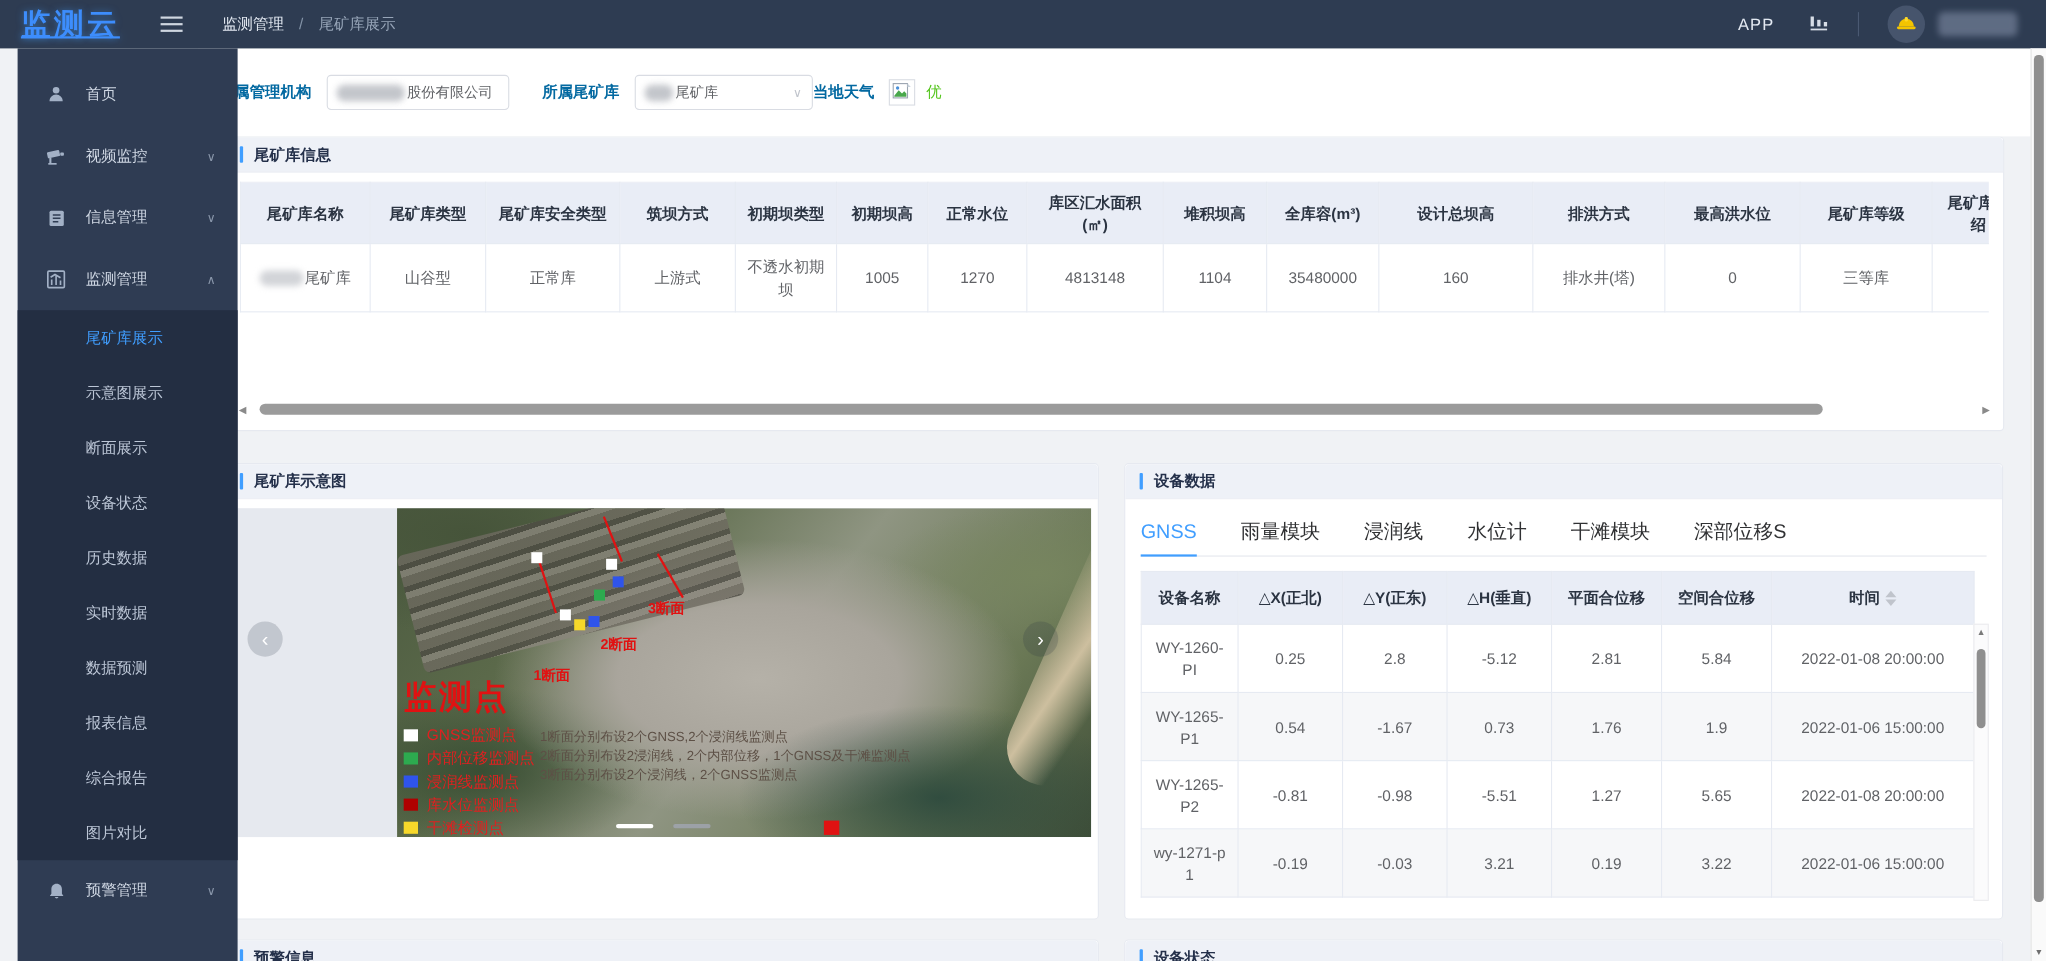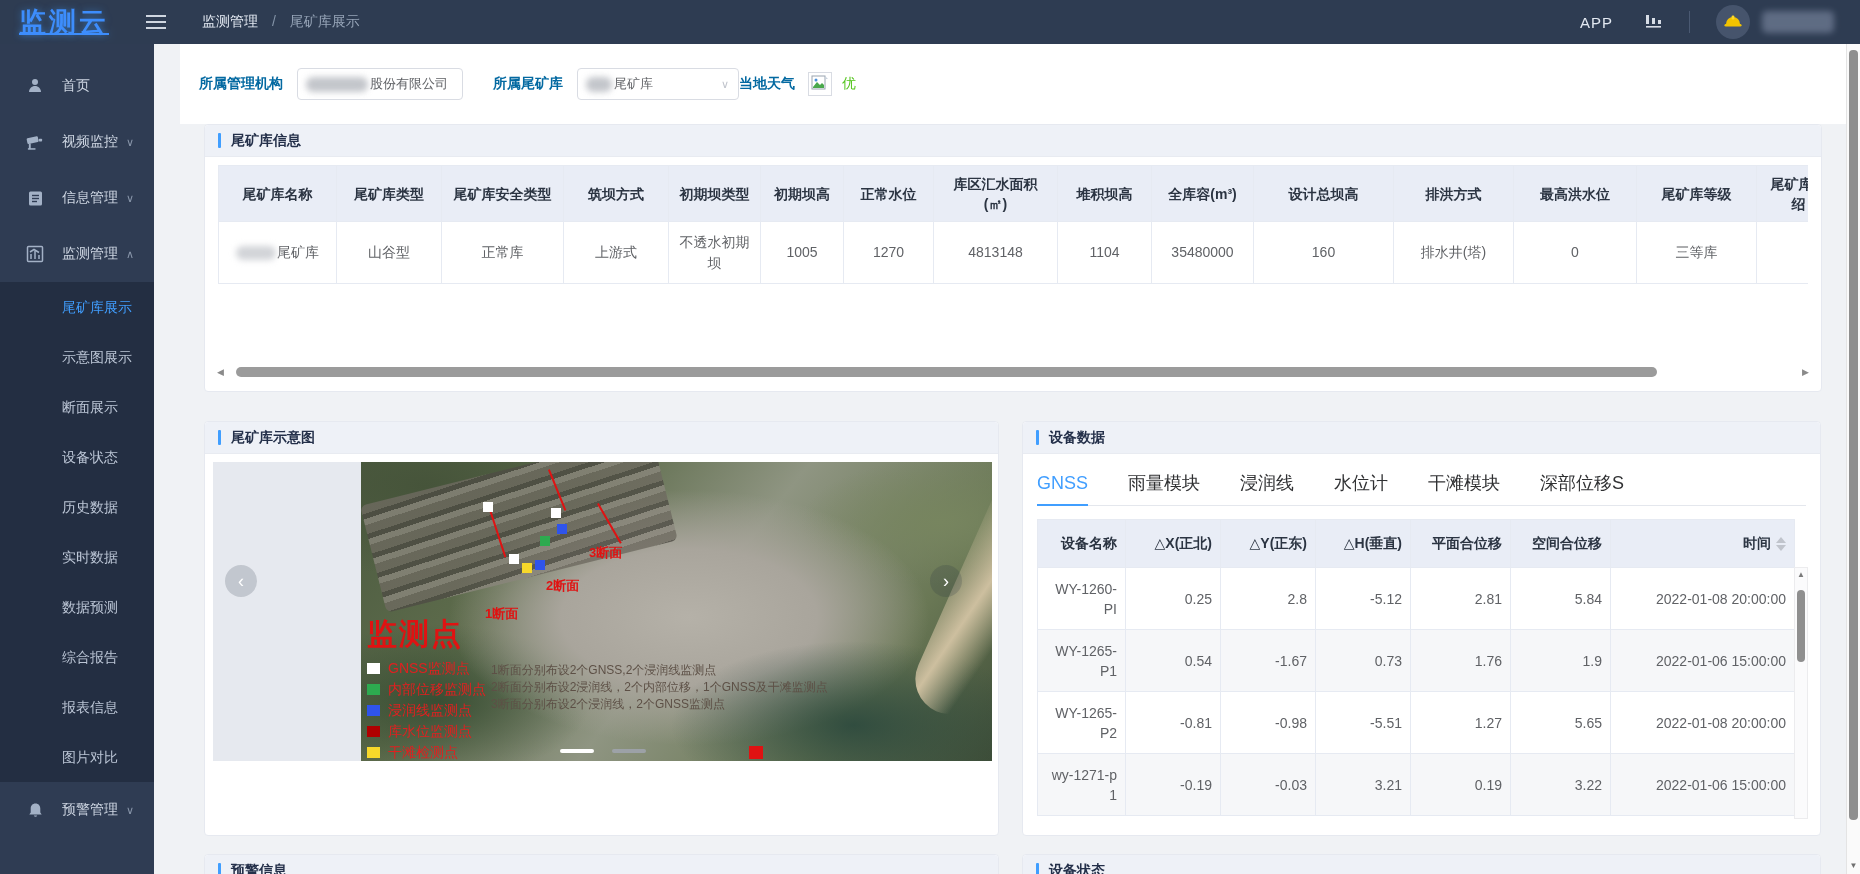--- a/index.html
+++ b/index.html
@@ -17,21 +17,21 @@
   .crumb .sep { color:#8494a8; margin:0 10px; }
   .crumb .c2 { color:#97a5b8; }
   .hdr-right { margin-left:auto; display:flex; align-items:center; margin-right:26px; }
   .applink { color:#e3e9f2; font-size:15px; letter-spacing:1px; cursor:pointer; }
   .charticon { margin-left:32px; cursor:pointer; display:block; }
   .hdr-div { width:1px; height:22px; background:#4a5972; margin:0 26px; }
   .helmet { width:34px; height:34px; border-radius:50%; background:#46546c; display:flex; align-items:center; justify-content:center; cursor:pointer; }
   .userblur { width:72px; height:22px; margin-left:12px; border-radius:5px; background:#6b7890; filter:blur(3px); opacity:.8; cursor:pointer; }
 
   
-  .side { position:absolute; left:0; top:44px; width:154px; height:830px; background:#2f3c53; z-index:20; }
+  .side { position:absolute; left:16px; top:44px; width:200px; height:830px; background:#2f3c53; z-index:20; }
   .snav { padding-top:14px; }
   .sitem { height:56px; display:flex; align-items:center; padding-left:26px; color:#cfd7e3; font-size:14px; cursor:pointer; position:relative; }
   .sitem .sicon { width:18px; height:18px; margin-right:18px; display:flex; align-items:center; justify-content:center; }
   .sitem .chev { position:absolute; right:20px; color:#8a97ab; font-size:11px; }
   .submenu { background:#232e42; }
   .subitem { height:50px; line-height:50px; padding-left:62px; font-size:14px; color:#bcc6d6; cursor:pointer; }
   .subitem.active { color:#409eff; }
 
   
   .filterbar { position:absolute; left:180px; top:44px; width:1666px; height:80px; background:#ffffff; z-index:5; display:flex; align-items:center; }
@@ -94,21 +94,21 @@
   .car-l { left:20px; } .car-r { right:36px; }
 
   
   .card-dev { left:1022px; top:421px; width:799px; height:415px; }
   .tabs { position:absolute; left:14px; top:44px; right:14px; height:40px; border-bottom:1px solid #e4e7ed; display:flex; }
   .tab { font-size:18px; color:#303133; margin-right:40px; height:40px; line-height:34px; cursor:pointer; position:relative; }
   .tab.on { color:#409eff; }
   .tab.on:after { content:""; position:absolute; left:0; right:0; bottom:0; height:2px; background:#409eff; }
   .devtable { position:absolute; left:14px; top:97px; }
   table.dtab { border-collapse:collapse; table-layout:fixed; width:757px; }
-  .dtab th, .dtab td { border:1px solid #e6eaf2; text-align:right; vertical-align:middle; padding:2px 8px; word-break:break-all; }
+  .dtab th, .dtab td { border:1px solid #e6eaf2; text-align:center; vertical-align:middle; padding:2px 8px; word-break:break-all; }
   .dtab th { height:48px; background:#e9edf6; font-size:14px; font-weight:bold; color:#2b3442; }
   .dtab td { height:62px; font-size:14px; color:#606266; line-height:20px; background:#fff; }
   .dtab tr.alt td { background:#f6f7f9; }
   .sortcaret { display:inline-block; vertical-align:middle; margin-left:5px; }
   .sortcaret i { display:block; width:0; height:0; border-left:5px solid transparent; border-right:5px solid transparent; cursor:pointer; }
   .sortcaret .up { border-bottom:6px solid #c0c4cc; margin-bottom:2px; }
   .sortcaret .dn { border-top:6px solid #c0c4cc; }
   .vscroll { position:absolute; left:771px; top:145px; width:14px; height:252px; background:#fbfbfc; border:1px solid #ececee; }
   .vs-up { color:#7a7a7a; font-size:8px; text-align:center; line-height:14px; cursor:pointer; }
   .vs-thumb { position:absolute; left:2px; top:22px; width:8px; height:72px; background:#8f8f8f; border-radius:4px; cursor:grab; }
@@ -220,22 +220,22 @@
         <span class="chev">∧</span>
       </div>
       <div class="submenu">
         <div class="subitem active">尾矿库展示</div>
         <div class="subitem">示意图展示</div>
         <div class="subitem">断面展示</div>
         <div class="subitem">设备状态</div>
         <div class="subitem">历史数据</div>
         <div class="subitem">实时数据</div>
         <div class="subitem">数据预测</div>
+        <div class="subitem">报表信息</div>
         <div class="subitem">综合报告</div>
-        <div class="subitem">报表信息</div>
         <div class="subitem">图片对比</div>
       </div>
       <div class="sitem">
         <span class="sicon">
           <svg width="17" height="17" viewBox="0 0 17 17">
               <g fill="#a3b1c6">
                 <path d="M8.5 1.5c-3 0-4.8 2.2-4.8 5v4l-1.4 2h12.4l-1.4-2v-4c0-2.8-1.8-5-4.8-5z"></path>
                 <path d="M6.8 13.5a1.8 1.8 0 0 0 3.4 0z"></path>
               </g>
             </svg>

